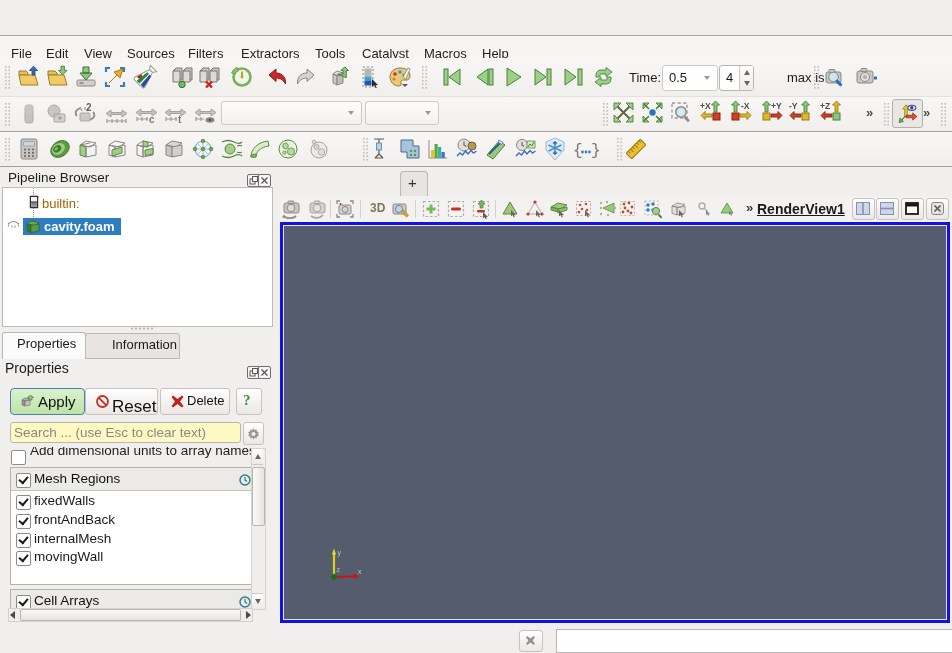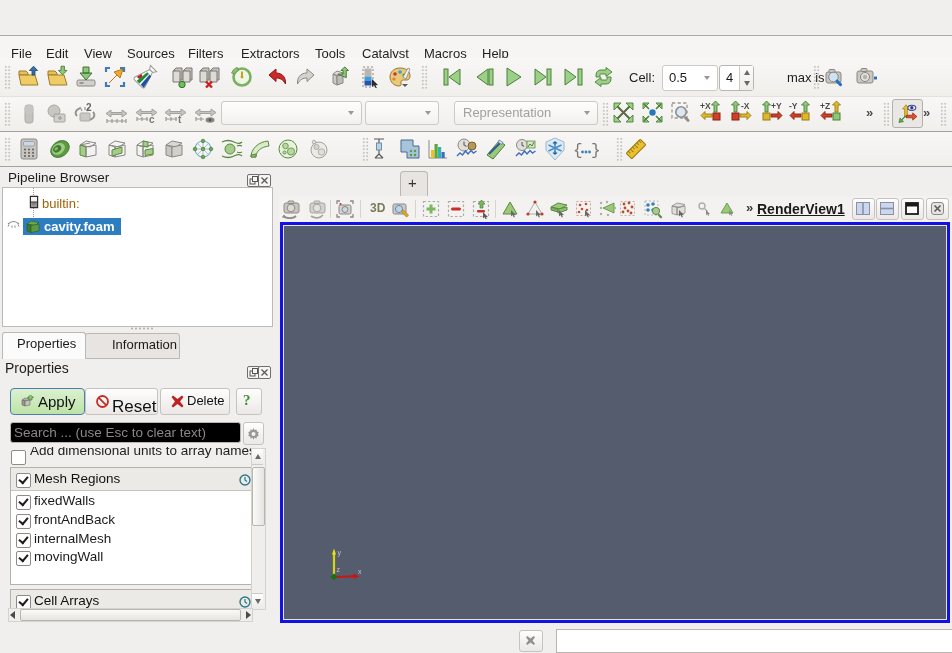--- a/index.html
+++ b/index.html
@@ -179,21 +179,21 @@
         <rect x="14" y="3" width="4" height="16" fill="#9ccf88" stroke="#4a8038"></rect>
       </svg>
     <svg class="icon" style="left:563px;top:8px" width="22" height="22" viewBox="0 0 22 22">
         <path d="M2 3v16l11-8z" fill="#9ccf88" stroke="#4a8038"></path>
         <rect x="15" y="3" width="4" height="16" fill="#9ccf88" stroke="#4a8038"></rect>
       </svg>
     <svg class="icon" style="left:592px;top:8px" width="23" height="22" viewBox="0 0 23 22">
         <path d="M4 9 C4 5.5 6.5 4 9 4 H14 V1.5 L20 6 14 10.5 V8 H9 C8 8 8 8.5 8 9 V11 H4z" fill="#9ccf88" stroke="#4a8038" stroke-width="0.9"></path>
         <path d="M19 13 C19 16.5 16.5 18 14 18 H9 V20.5 L3 16 9 11.5 V14 H14 C15 14 15 13.5 15 13 V11 H19z" fill="#9ccf88" stroke="#4a8038" stroke-width="0.9"></path>
       </svg>
-    <span class="abs" style="left:629px;top:12px;font-size:13px;color:#1d1d1d">Cell:</span>
+    <span class="abs" style="left:629px;top:12px;font-size:13px;color:#1d1d1d">Time:</span>
     <div class="combo" style="left:662px;top:7px;width:54px;height:24px;background:#fff">
         <span style="position:absolute;left:6px;top:4px;font-size:13px">0.5</span>
         <span class="arr"></span>
       </div>
     <div class="abs" style="left:719px;top:7px;width:33px;height:24px;background:#fff;border:1px solid #b9b5b1;border-radius:3px;">
       <span style="position:absolute;left:6px;top:4px;font-size:13px">4</span>
       <div style="position:absolute;right:0;top:0;width:13px;height:100%;border-left:1px solid #cdc9c5;background:linear-gradient(#fcfcfb,#efedea)"></div>
       <div style="position:absolute;right:3px;top:4px;width:0;height:0;border-left:3.5px solid transparent;border-right:3.5px solid transparent;border-bottom:5px solid #6a6865"></div>
       <div style="position:absolute;right:3px;bottom:4px;width:0;height:0;border-left:3.5px solid transparent;border-right:3.5px solid transparent;border-top:5px solid #6a6865"></div>
     </div>
@@ -253,24 +253,20 @@
     <svg class="icon" style="left:193px;top:5px" width="25" height="24" viewBox="0 0 25 24">
         <path d="M7 7l-5 3.5L7 14v-2.5h11V14l5-3.5L18 7v2.5H7z" fill="#c3c0bb" stroke="#9b9894" opacity="0.9"></path>
         <path d="M3 15v4M8 15v4M3 17h8" stroke="#9b9894" stroke-width="1.2" fill="none"></path>
         <ellipse cx="17" cy="18" rx="4.5" ry="2.8" fill="#8a8885"></ellipse>
         <circle cx="17" cy="18" r="1.4" fill="#555"></circle>
       </svg>
     <div class="combo" style="left:221px;top:4px;width:139px;height:22px">
         <span class="arr"></span>
       </div>
     <div class="combo" style="left:365px;top:4px;width:72px;height:22px">
-        <span class="arr"></span>
-      </div>
-    <div class="combo" style="left:454px;top:4px;width:142px;height:22px">
-        <span style="position:absolute;left:8px;top:3px;font-size:13px;color:#a2a09d">Representation</span>
         <span class="arr"></span>
       </div>
     <div class="grip" style="left:602px;top:5px;height:24px"></div>
     
     <svg class="icon" style="left:612px;top:4px" width="23" height="23" viewBox="0 0 23 23">
         <path d="M4 4 L19 19 M19 4 L4 19" stroke="#5a6a42" stroke-width="2" fill="none"></path>
         <g fill="#9ccf88" stroke="#4a8038" stroke-width="0.9">
           <path d="M2 2h7L2 9z"></path>
           <path d="M21 2v7L14 2z"></path>
           <path d="M21 21h-7l7-7z"></path>
@@ -592,21 +588,21 @@
     <div class="btn" style="left:160px;top:388px;width:68px;height:25px;">
       <svg style="position:absolute;left:10px;top:6px" width="13" height="13" viewBox="0 0 13 13">
           <path d="M2 0.5 L6.5 4 L11 0.5 L12.5 2 L9 6.5 L12.5 11 L11 12.5 L6.5 9 L2 12.5 L0.5 11 L4 6.5 L0.5 2z" fill="#c02020"></path>
         </svg>
       <span style="position:absolute;left:26px;top:4px;font-size:13px;color:#111">Delete</span>
     </div>
     <div class="btn" style="left:236px;top:388px;width:24px;height:25px;">
       <span style="position:absolute;left:6px;top:3px;font-size:15px;font-weight:bold;color:#3f8f30;font-family:'Liberation Serif',serif">?</span>
     </div>
 
-    <div class="abs" style="left:10px;top:422px;width:229px;height:19px;background:#000000;border:1px solid #b9b5b1;border-radius:3px;">
+    <div class="abs" style="left:10px;top:422px;width:229px;height:19px;background:#fef9c3;border:1px solid #b9b5b1;border-radius:3px;">
       <span style="position:absolute;left:3px;top:2px;font-size:13.5px;color:#8a8885">Search ... (use Esc to clear text)</span>
     </div>
     <div class="btn" style="left:243px;top:422px;width:19px;height:21px;border-radius:3px">
       <svg style="position:absolute;left:3px;top:4px" width="13" height="13" viewBox="0 0 13 13">
           <path d="M6.5 1l1 2 2-0.6 0.4 2 2 0.6-1 1.9 1 1.9-2 0.6-0.4 2-2-0.6-1 2-1-2-2 0.6-0.4-2-2-0.6 1-1.9-1-1.9 2-0.6 0.4-2 2 0.6z" fill="#9a9794"></path>
           <circle cx="6.5" cy="6.9" r="2" fill="#f3f1ef"></circle>
         </svg>
     </div>
 
     <div class="abs" style="left:8px;top:447px;width:256px;height:161px;overflow:hidden;">

